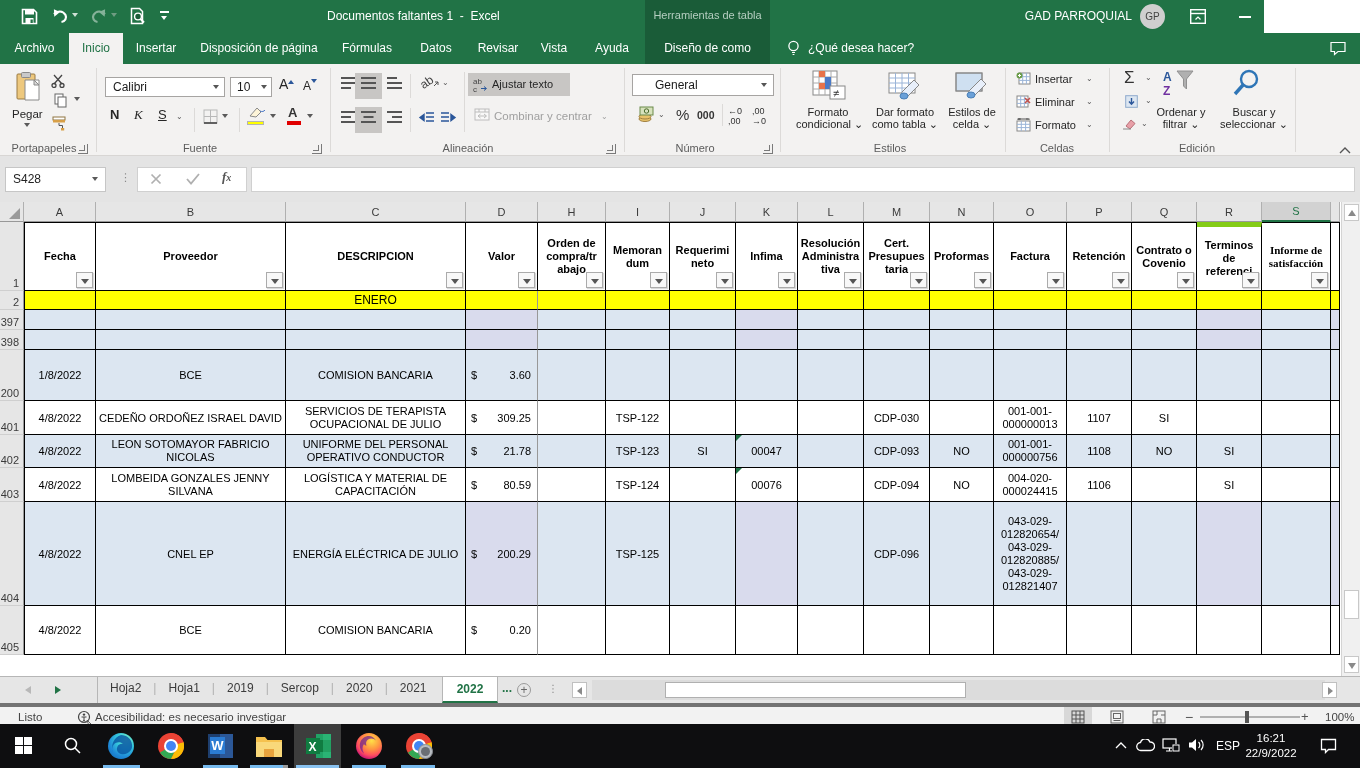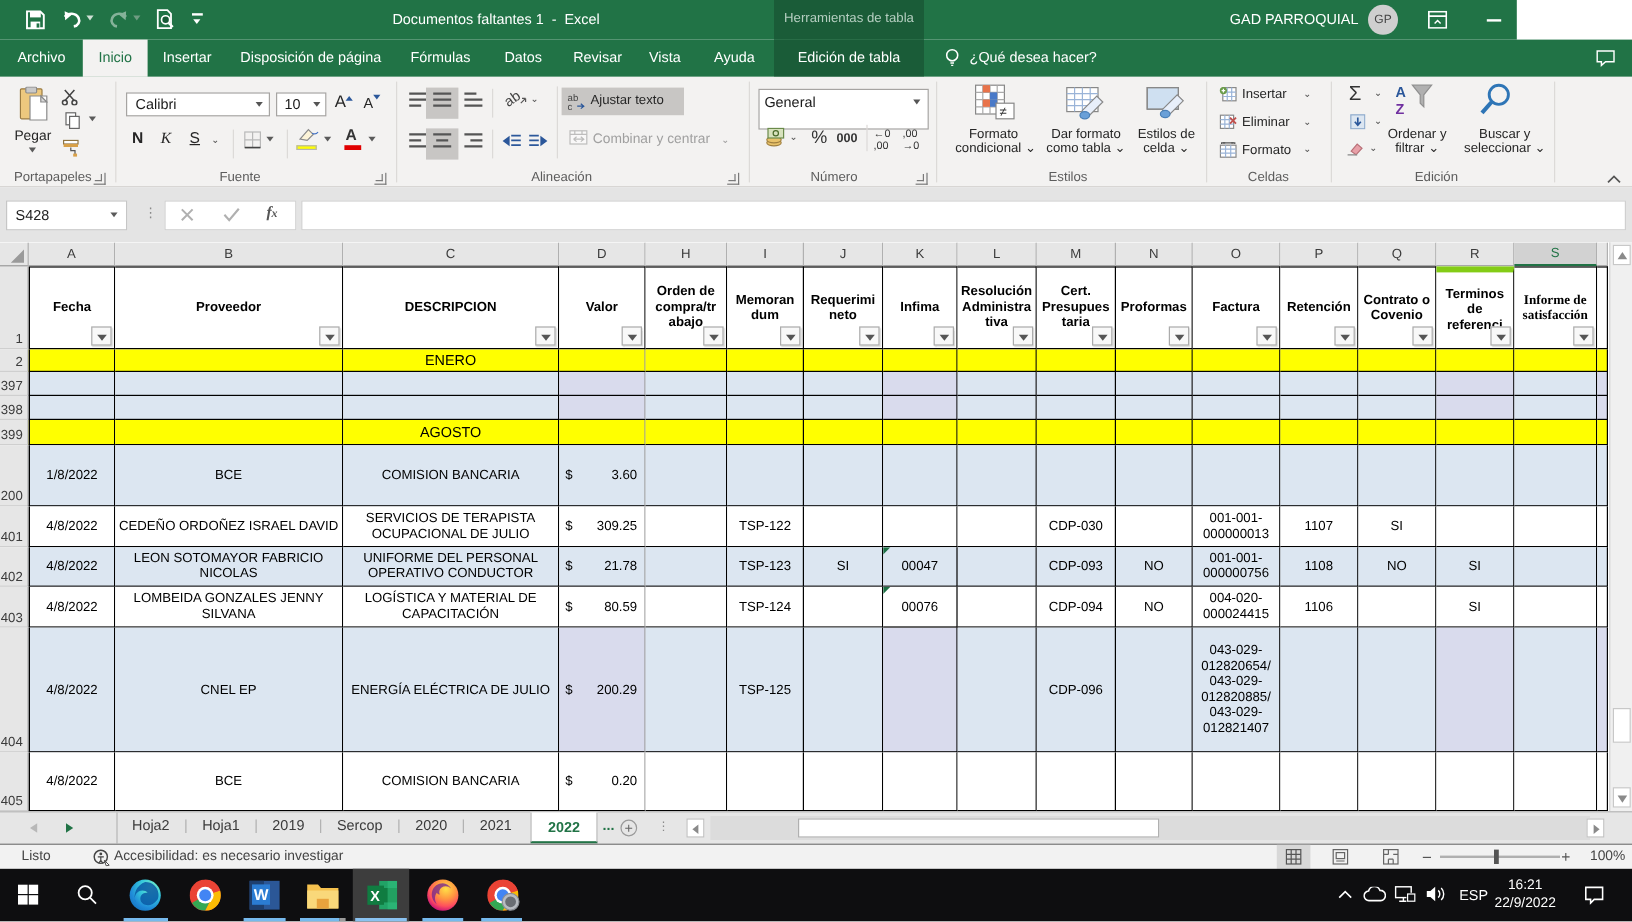--- a/index.html
+++ b/index.html
@@ -16,21 +16,21 @@
 .dlg{position:absolute;top:80px;width:10px;height:10px;border-right:1px solid #7a7a7a;border-bottom:1px solid #7a7a7a;font-size:0}
 .dlg:before{content:"";position:absolute;right:2px;bottom:2px;width:5px;height:5px;border-right:1px solid #7a7a7a;border-bottom:1px solid #7a7a7a}
 .rbtxt{position:absolute;font-size:11px;color:#262626;white-space:nowrap}
 .combo{position:absolute;background:#fff;border:1px solid #a6a4a2;font-size:12px;color:#1a1a1a}
 .car{position:absolute;width:0;height:0;border-left:3.5px solid transparent;border-right:3.5px solid transparent;border-top:4px solid #5a5a5a}
 .chev{position:absolute;font-size:8px;color:#5a5a5a}
 #fbar{left:0;top:156px;width:1360px;height:46px;background:#e4e4e4}
 #grid{left:0;top:202px;width:1341px;height:474px;background:#fff;overflow:hidden}
 #vscroll{left:1341px;top:202px;width:19px;height:474px;background:#f0f0f0;border-left:1px solid #d4d4d4}
 #sheetbar{left:0;top:676px;width:1360px;height:27px;background:#e6e6e6;border-top:1px solid #b6b6b6}
-#statusbar{left:0;top:703px;width:1360px;height:21px;background:#f2f2f2;border-top:1px solid #737373}
+#statusbar{left:0;top:703px;width:1360px;height:21px;background:#f2f2f2;border-top:4px solid #737373}
 #taskbar{left:0;top:724px;width:1360px;height:44px;background:#0e0e10}
 table{border-collapse:separate;border-spacing:0;table-layout:fixed}
 td{box-sizing:border-box;overflow:hidden;font-size:11px;vertical-align:middle;padding:0}
 td.rh{background:#e6e6e6;border-right:1px solid #989898;border-bottom:1px solid #cfcfcf;color:#3b3b3b;text-align:right;vertical-align:bottom;padding-right:4px;padding-bottom:1px;font-size:11px}
 td.ch{background:#e6e6e6;border-right:1px solid #b0b0b0;border-bottom:1px solid #989898;color:#3b3b3b;text-align:center;font-size:11px}
 td.d{border-right:1px solid #000;border-bottom:1px solid #000;text-align:center;color:#000}
 td.gray-r{border-right-color:#989898}
 .w{background:#fff}.bl{background:#dce6f1}.lv{background:#d9dbed}.ye{background:#ffff00}
 td.hd{background:#fff;border-right:1px solid #000;border-bottom:1px solid #000;font-weight:bold;text-align:center;position:relative;font-size:11px;line-height:13px}
 .fbtn{position:absolute;right:2px;bottom:2px;width:17px;height:16px;background:#f8f8f8;border:1px solid #ababab;box-shadow:1px 1px 1px rgba(0,0,0,.15)}
@@ -92,21 +92,21 @@
  <div class="abs" style="left:69px;top:0;width:54px;height:31px;background:#f3f2f1"></div>
  <div class="tab" style="left:8px;width:53px">Archivo</div>
  <div class="tab" style="left:69px;width:54px;color:#217346">Inicio</div>
  <div class="tab" style="left:128px;width:56px">Insertar</div>
  <div class="tab" style="left:190px;width:138px">Disposición de página</div>
  <div class="tab" style="left:337px;width:60px">Fórmulas</div>
  <div class="tab" style="left:414px;width:44px">Datos</div>
  <div class="tab" style="left:472px;width:52px">Revisar</div>
  <div class="tab" style="left:532px;width:44px">Vista</div>
  <div class="tab" style="left:589px;width:46px">Ayuda</div>
- <div class="tab" style="left:645px;width:125px">Edición de tabla</div>
+ <div class="tab" style="left:645px;width:125px">Diseño de como</div>
  <svg class="abs" style="left:787px;top:7px" width="13" height="18" viewBox="0 0 13 18">
       <circle cx="6.5" cy="6" r="4.6" fill="none" stroke="#fff" stroke-width="1.3"></circle>
       <path d="M4.7 10.5 h3.6 M5 12.5 h3 M5.6 14.5 h1.8" stroke="#fff" stroke-width="1.1" fill="none"></path>
     </svg>
  <div class="tab" style="left:808px;text-align:left">¿Qué desea hacer?</div>
  <svg class="abs" style="left:1330px;top:8px" width="16" height="15" viewBox="0 0 16 15">
       <path d="M1 1.5 h14 v9 h-7 l-3.5 3 v-3 h-3.5 z" fill="none" stroke="#fff" stroke-width="1.2"></path>
     </svg>
 </div>
 
@@ -226,21 +226,21 @@
     </svg>
  <div class="rbtxt" style="left:492px;top:14px">Ajustar texto</div>
  <svg class="abs" style="left:474px;top:44px" width="16" height="14" viewBox="0 0 16 14" opacity="0.5">
       <rect x="1" y="1" width="14" height="11" fill="#fff" stroke="#888"></rect>
       <path d="M1 4 h14 M5 1 v3 M11 1 v3" stroke="#888"></path>
       <path d="M4 8 h8 m-2 -2 l2.5 2 -2.5 2 m-6 -2 l2.5 -2 m-2.5 2 l2.5 2" stroke="#888" fill="none"></path>
     </svg>
  <div class="rbtxt" style="left:494px;top:46px;color:#a0a0a0;font-size:11.5px">Combinar y centrar</div>
  <div class="chev" style="left:601px;top:48px;color:#a0a0a0">⌄</div>
 
- <div class="combo" style="left:632px;top:10px;width:142px;height:34px;line-height:20px;padding-left:4px">General<span style="position:absolute;right:6px;top:8px;width:0;height:0;border-left:3.5px solid transparent;border-right:3.5px solid transparent;border-top:4px solid #555"></span></div>
+ <div class="combo" style="left:632px;top:10px;width:142px;height:22px;line-height:20px;padding-left:22px">General<span style="position:absolute;right:6px;top:8px;width:0;height:0;border-left:3.5px solid transparent;border-right:3.5px solid transparent;border-top:4px solid #555"></span></div>
  <svg class="abs" style="left:637px;top:42px" width="19" height="17" viewBox="0 0 19 17">
       <ellipse cx="8" cy="13" rx="6" ry="2.5" fill="#e8c26a" stroke="#a08040"></ellipse>
       <ellipse cx="8" cy="10.5" rx="6" ry="2.5" fill="#e8c26a" stroke="#a08040"></ellipse>
       <rect x="3" y="1" width="13" height="8" fill="#d7e2bd" stroke="#6a8a4a"></rect>
       <circle cx="9.5" cy="5" r="2.2" fill="none" stroke="#4a6a2a"></circle>
     </svg>
  <div class="chev" style="left:658px;top:46px">⌄</div>
  <div class="rbtxt" style="left:676px;top:42px;font-size:15px;color:#333">%</div>
  <div class="rbtxt" style="left:697px;top:45px;font-size:10.5px;font-weight:bold;color:#333">000</div>
  <div class="abs" style="left:722px;top:40px;width:1px;height:22px;background:#dcdad8"></div>
@@ -509,40 +509,20 @@
           <td class="d bl"></td>
           <td class="d bl"></td>
           <td class="d bl"></td>
           <td class="d bl"></td>
           <td class="d bl"></td>
           <td class="d bl"></td>
           <td class="d lv"></td>
           <td class="d bl"></td>
           <td class="d lv"></td>
         </tr>
-<tr style="height:21px">
-          <td class="rh">399</td>
-          <td class="d ye" style="border-left:1px solid #000;"></td>
-          <td class="d ye"></td>
-          <td class="d ye" style="font-size:12px;">AGOSTO</td>
-          <td class="d ye gray-r"></td>
-          <td class="d ye"></td>
-          <td class="d ye"></td>
-          <td class="d ye"></td>
-          <td class="d ye"></td>
-          <td class="d ye"></td>
-          <td class="d ye"></td>
-          <td class="d ye"></td>
-          <td class="d ye"></td>
-          <td class="d ye"></td>
-          <td class="d ye"></td>
-          <td class="d ye"></td>
-          <td class="d ye"></td>
-          <td class="d ye"></td>
-        </tr>
 <tr style="height:51px">
           <td class="rh">200</td>
           <td class="d bl" style="border-left:1px solid #000;">1/8/2022</td>
           <td class="d bl">BCE</td>
           <td class="d bl">COMISION BANCARIA</td>
           <td class="d bl gray-r">
             <div class="money">
               <span>$</span>
               <span>3.60</span>
             </div>

